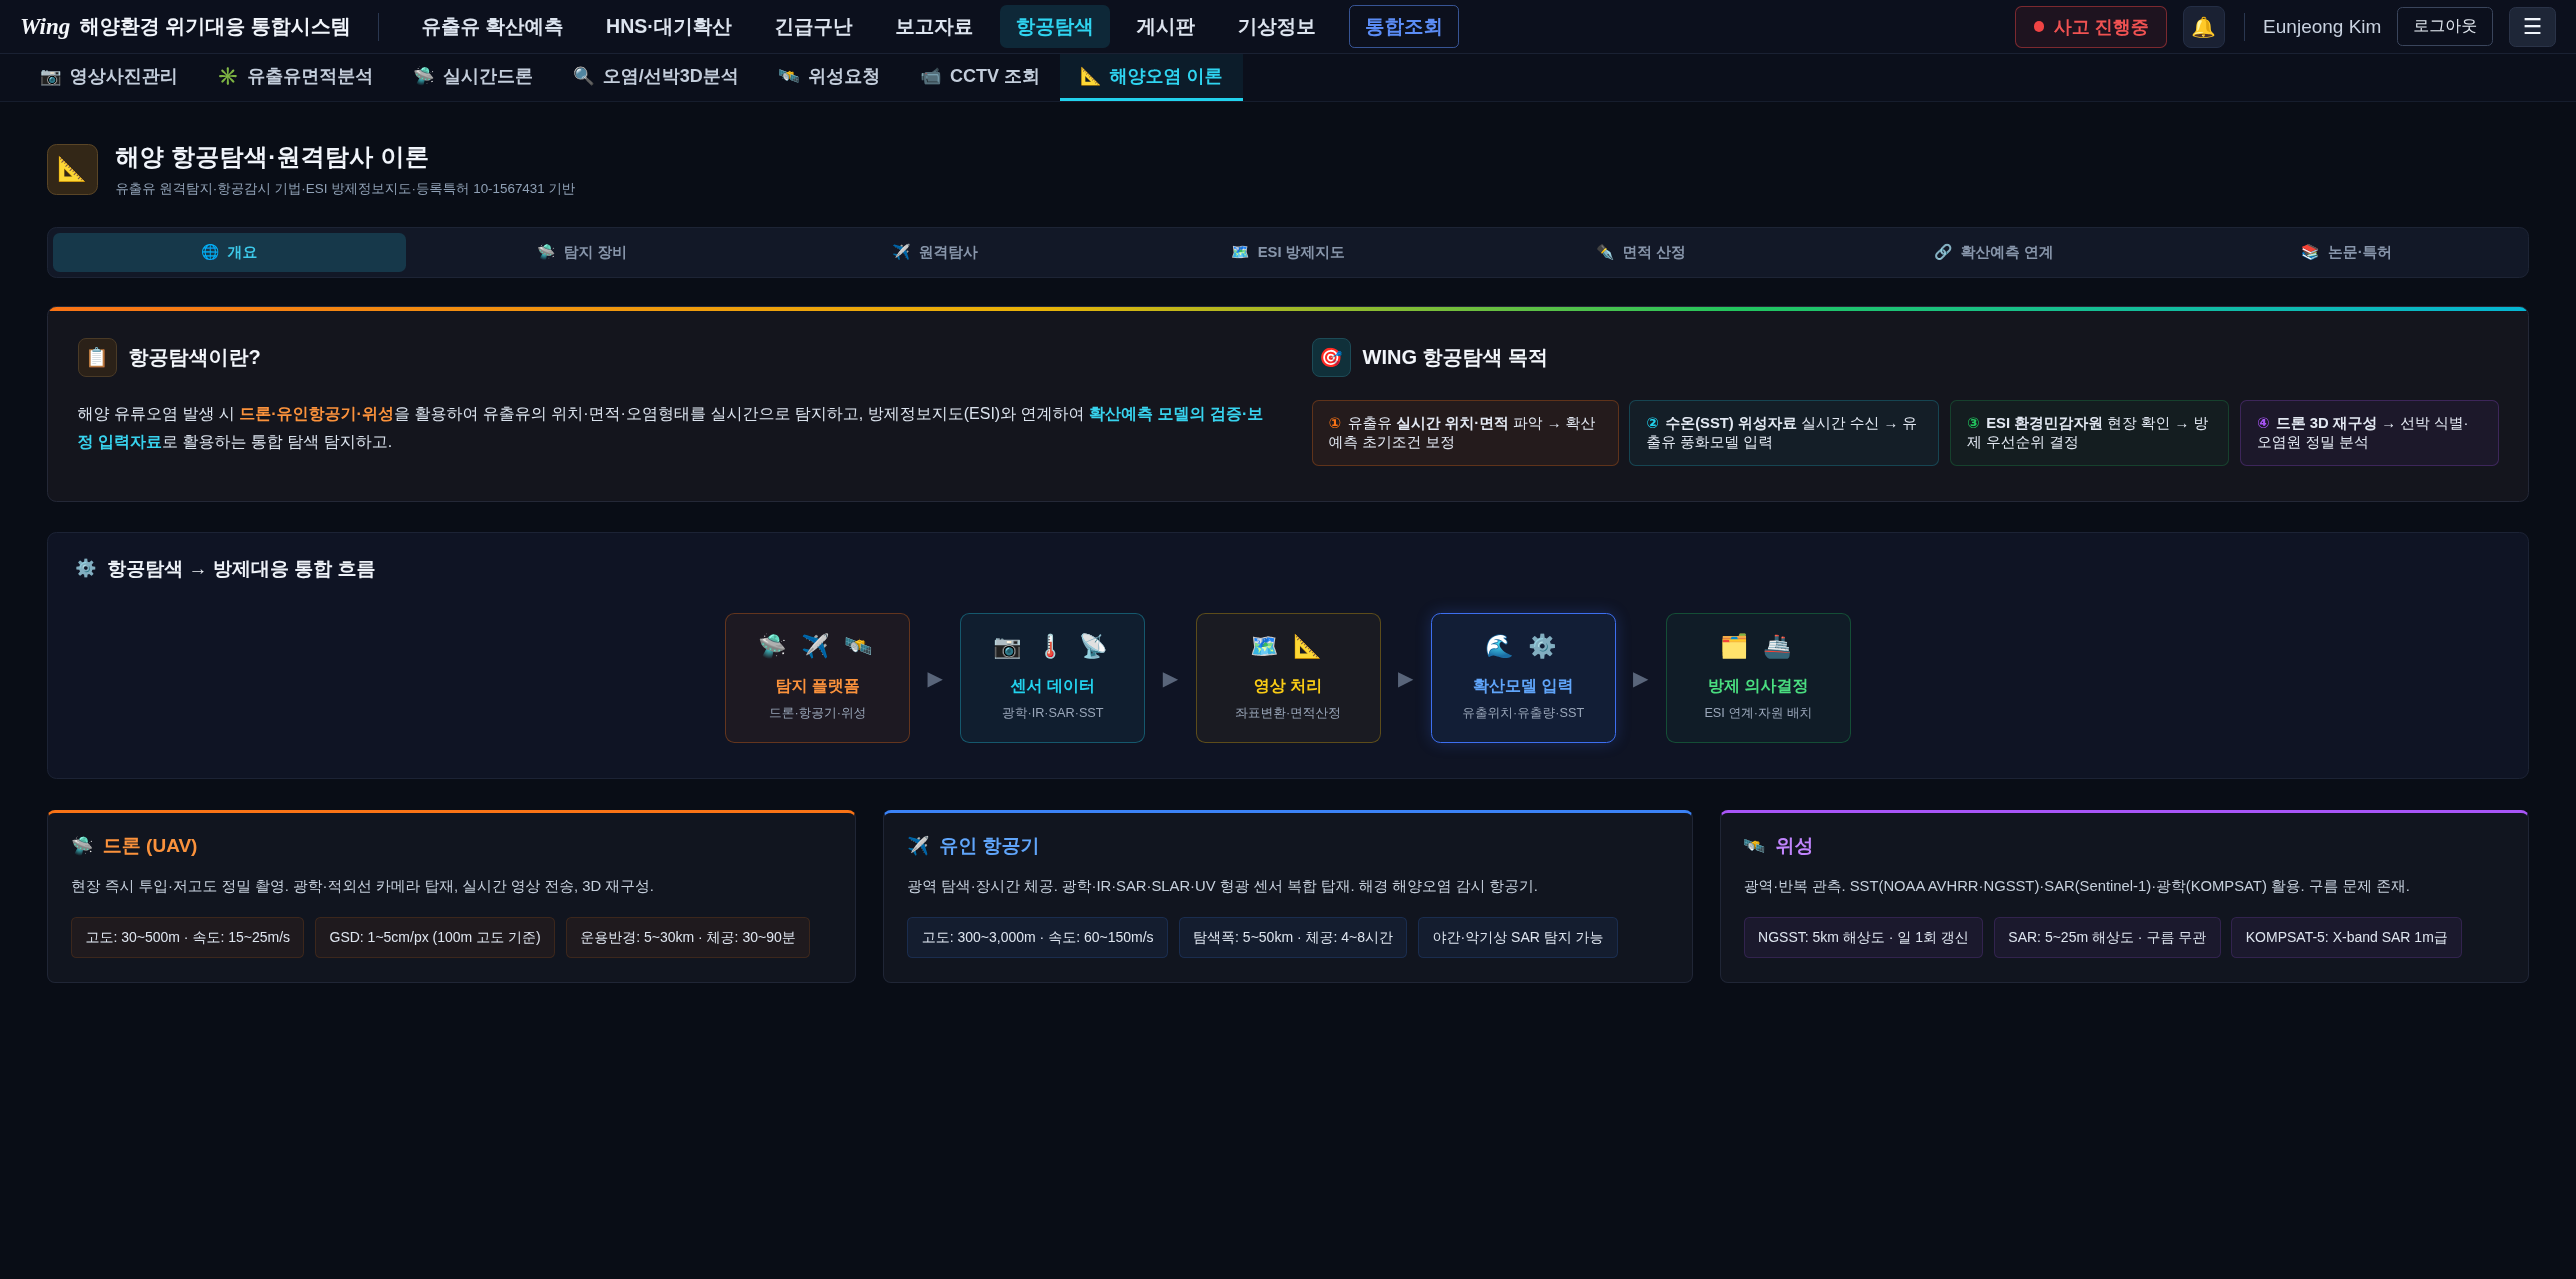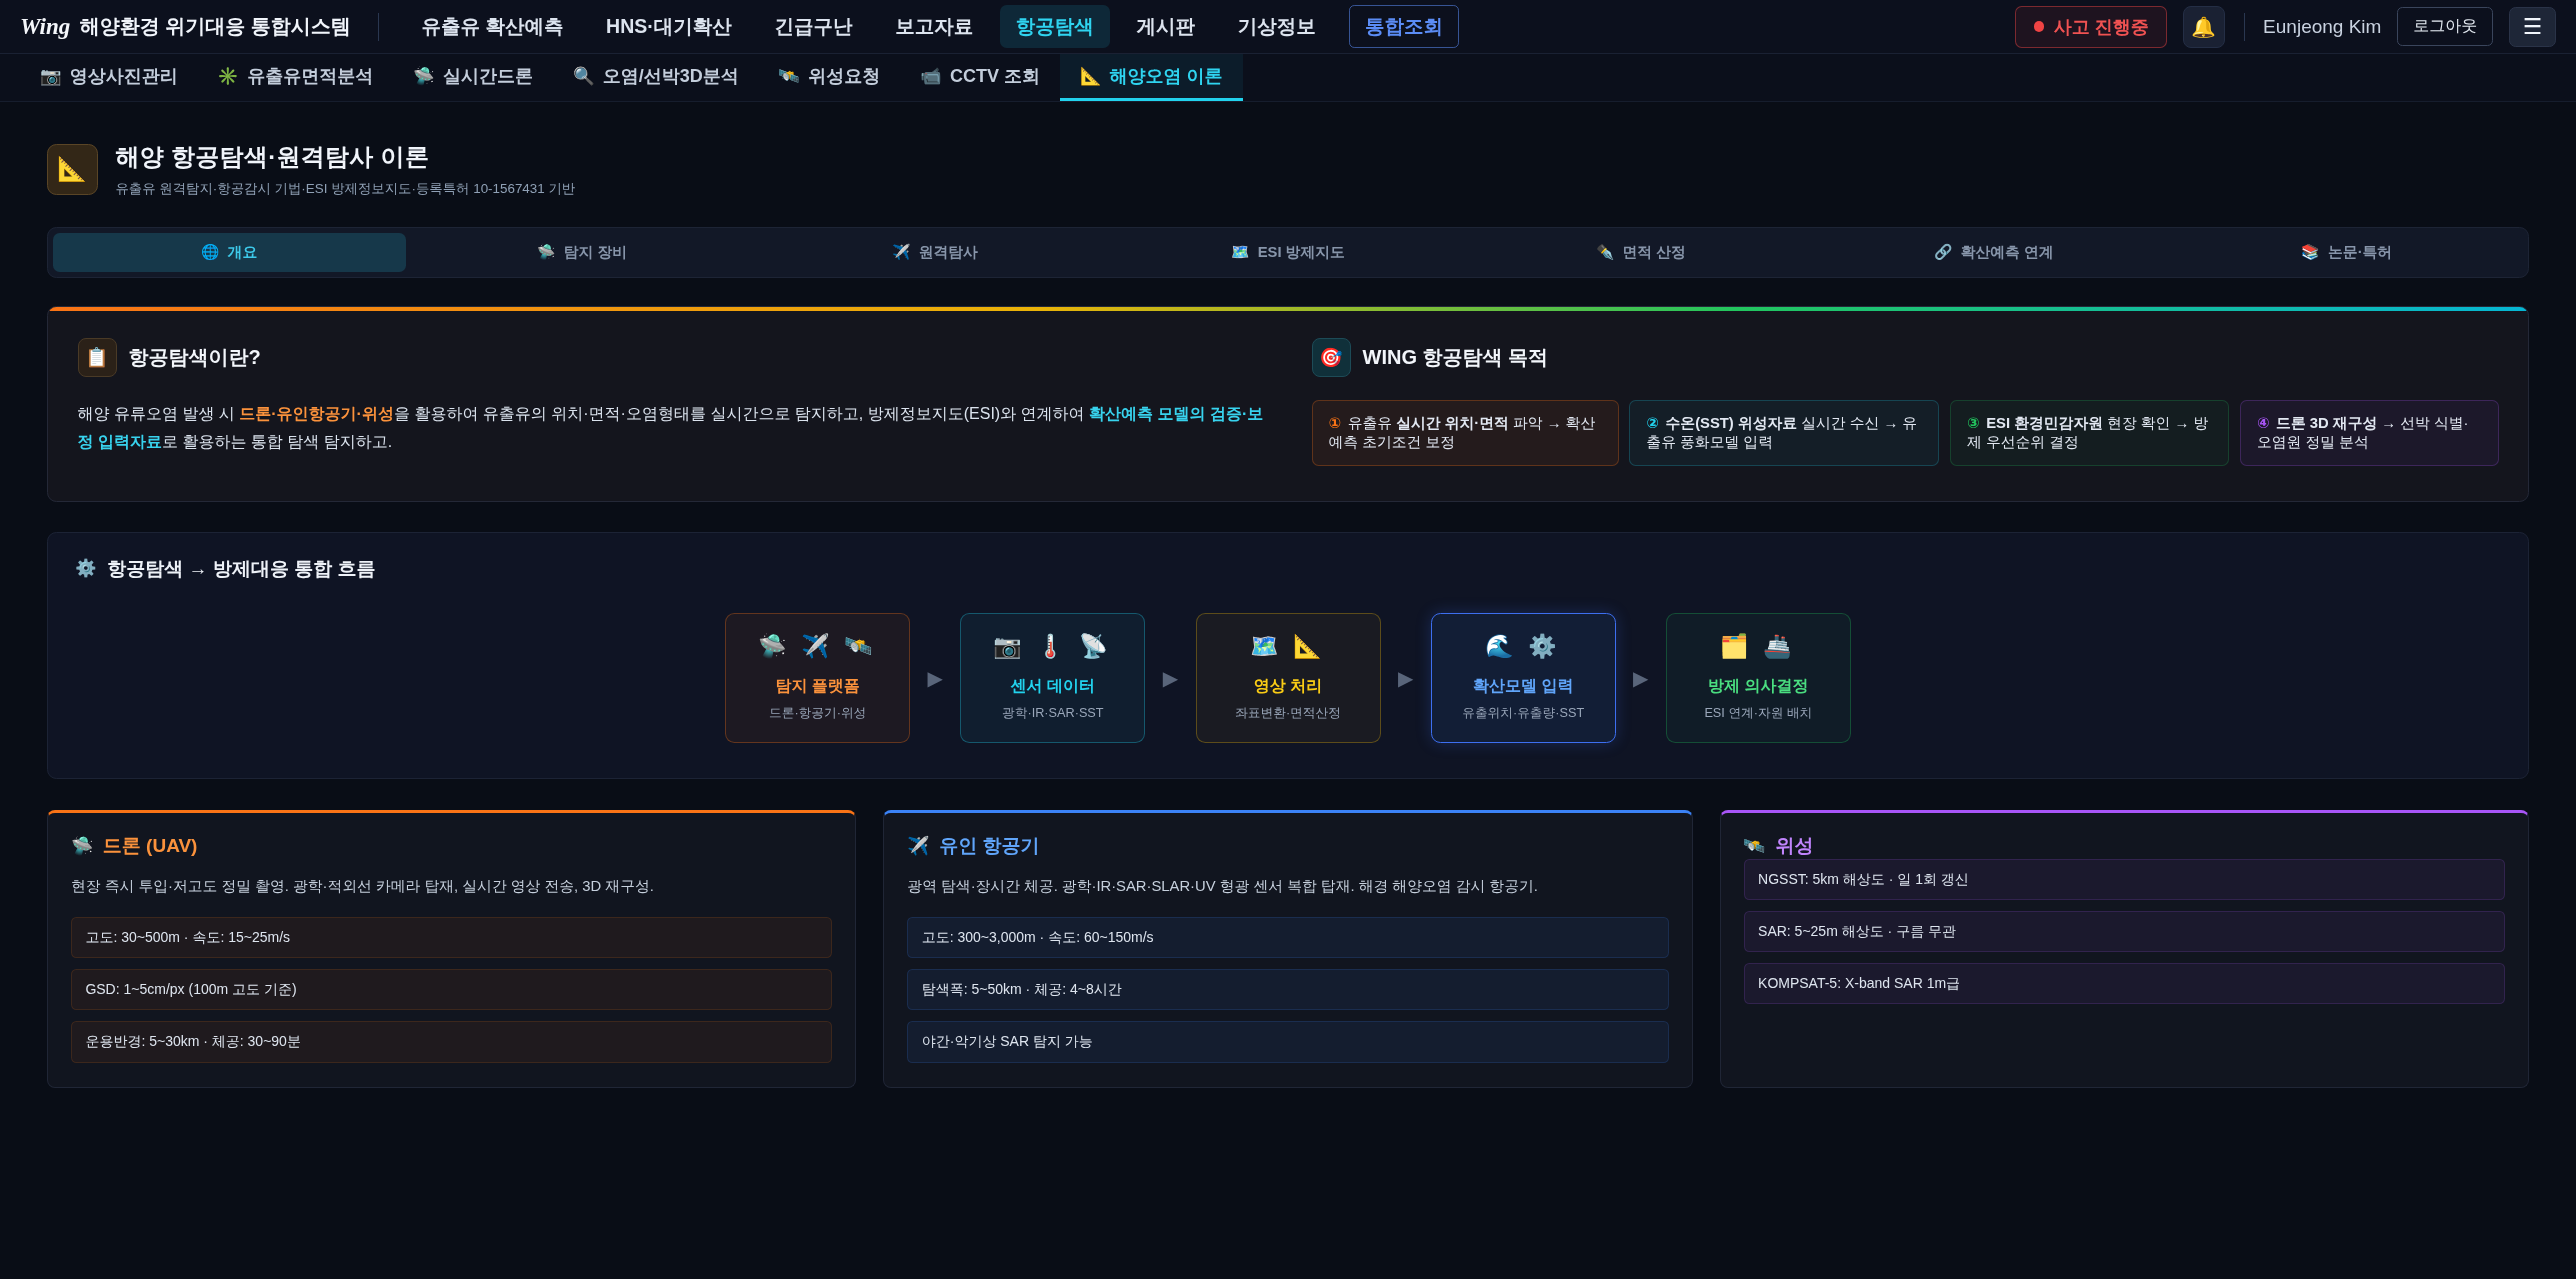--- a/index.html
+++ b/index.html
@@ -79,21 +79,21 @@
   .flow-arrow { align-self:center; color:#59657a; font-size:20px; }
 
   
   .platforms { display:flex; gap:27px; }
   .plat-card { flex:1; background:#11151f; border:0.7px solid #202636; border-radius:8px; padding:20px 23px 24px; border-top-width:3.4px; border-top-style:solid; }
   .pc-orange { border-top-color:#f97316; } .pc-blue { border-top-color:#3b82f6; } .pc-purple { border-top-color:#a855f7; }
   .pc-title { display:flex; align-items:center; gap:9.4px; font-size:19px; font-weight:700; }
   .pc-title .pc-icon { font-size:18px; }
   .pc-orange .pc-title { color:#fb923c; } .pc-blue .pc-title { color:#60a5fa; } .pc-purple .pc-title { color:#c084fc; }
   .pc-desc { font-size:14.8px; line-height:1.65; color:#c6d0dd; margin:14.8px 0 19px; }
-  .spec-list { display:flex; flex-direction:column; gap:10.7px; }
+  .spec-list { display:flex; gap:10.7px; }
   .spec-row { padding:10.7px 13.4px; border-radius:5.4px; font-size:14px; color:#dee5ef; border:0.7px solid transparent; }
   .pc-orange .spec-row { background:rgba(249,115,22,.06); border-color:rgba(249,115,22,.14); }
   .pc-blue   .spec-row { background:rgba(59,130,246,.08); border-color:rgba(59,130,246,.16); }
   .pc-purple .spec-row { background:rgba(168,85,247,.07); border-color:rgba(168,85,247,.16); }
 </style>
 </head>
 <body>
 
 <header class="topbar">
   <div class="logo">
@@ -301,20 +301,21 @@
         <div class="spec-row">탐색폭: 5~50km · 체공: 4~8시간</div>
         <div class="spec-row">야간·악기상 SAR 탐지 가능</div>
       </div>
     </div>
 
     <div class="plat-card pc-purple">
       <div class="pc-title">
         <span class="pc-icon">🛰️</span>
         <span>위성</span>
       </div>
+      <p class="pc-desc">광역·반복 관측. SST(NOAA AVHRR·NGSST)·SAR(Sentinel-1)·광학(KOMPSAT) 활용. 구름 문제 존재.</p>
       <div class="spec-list">
         <div class="spec-row">NGSST: 5km 해상도 · 일 1회 갱신</div>
         <div class="spec-row">SAR: 5~25m 해상도 · 구름 무관</div>
         <div class="spec-row">KOMPSAT-5: X-band SAR 1m급</div>
       </div>
     </div>
 
   </section>
 </main>
 

